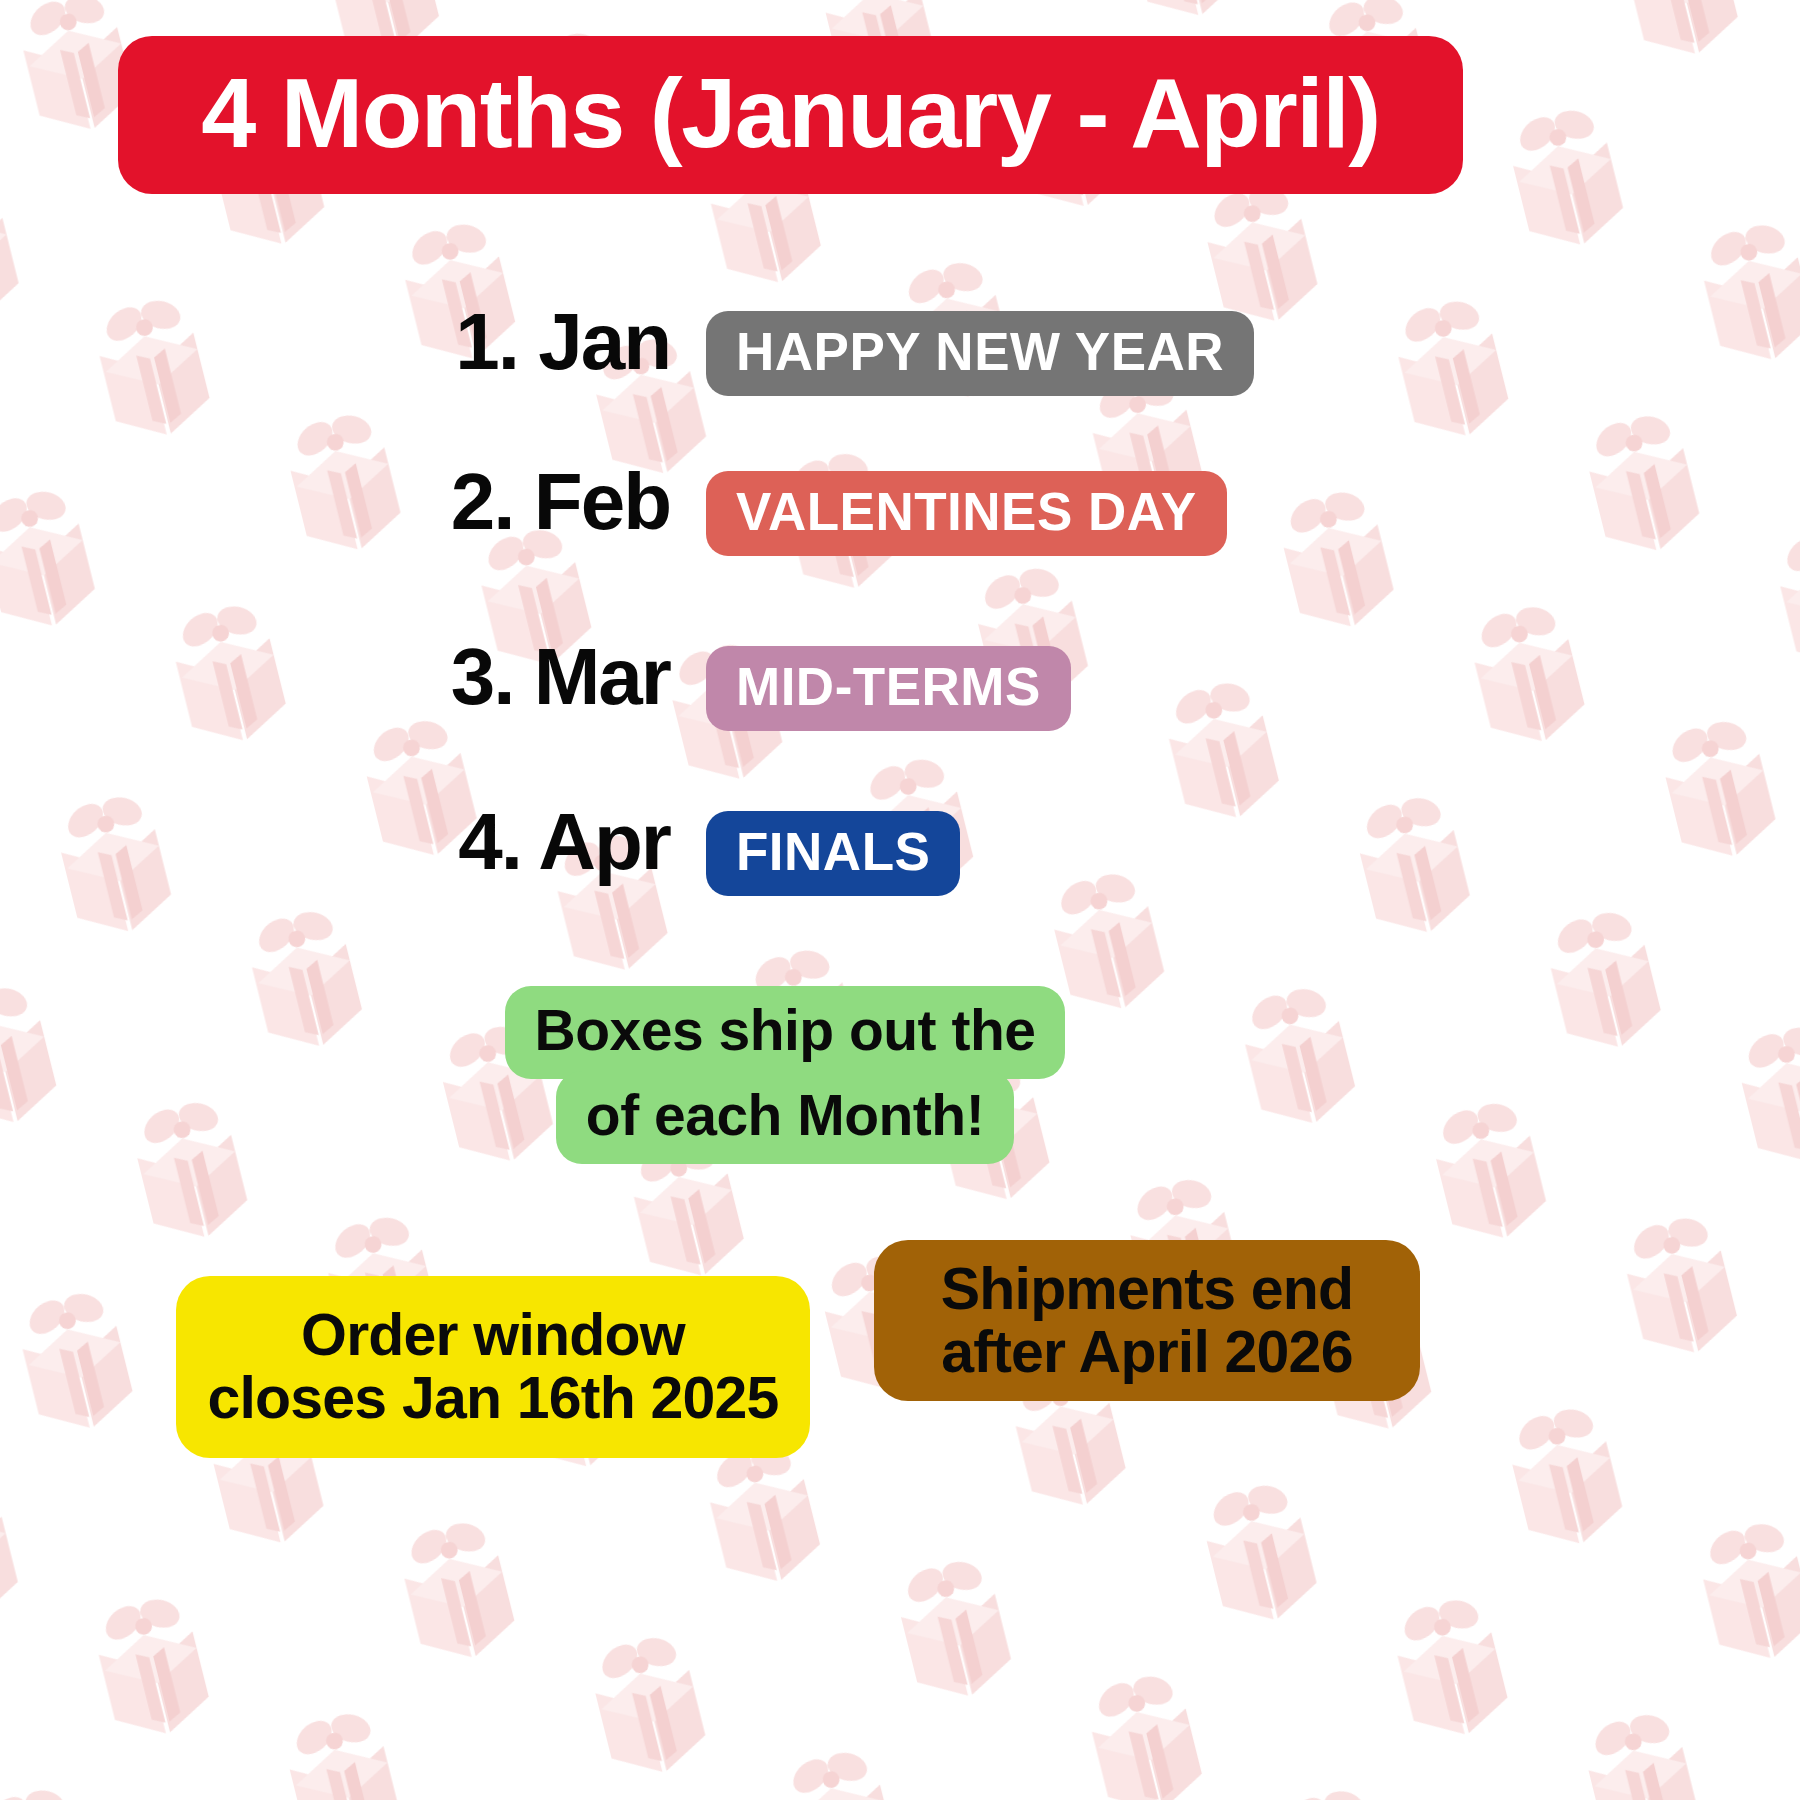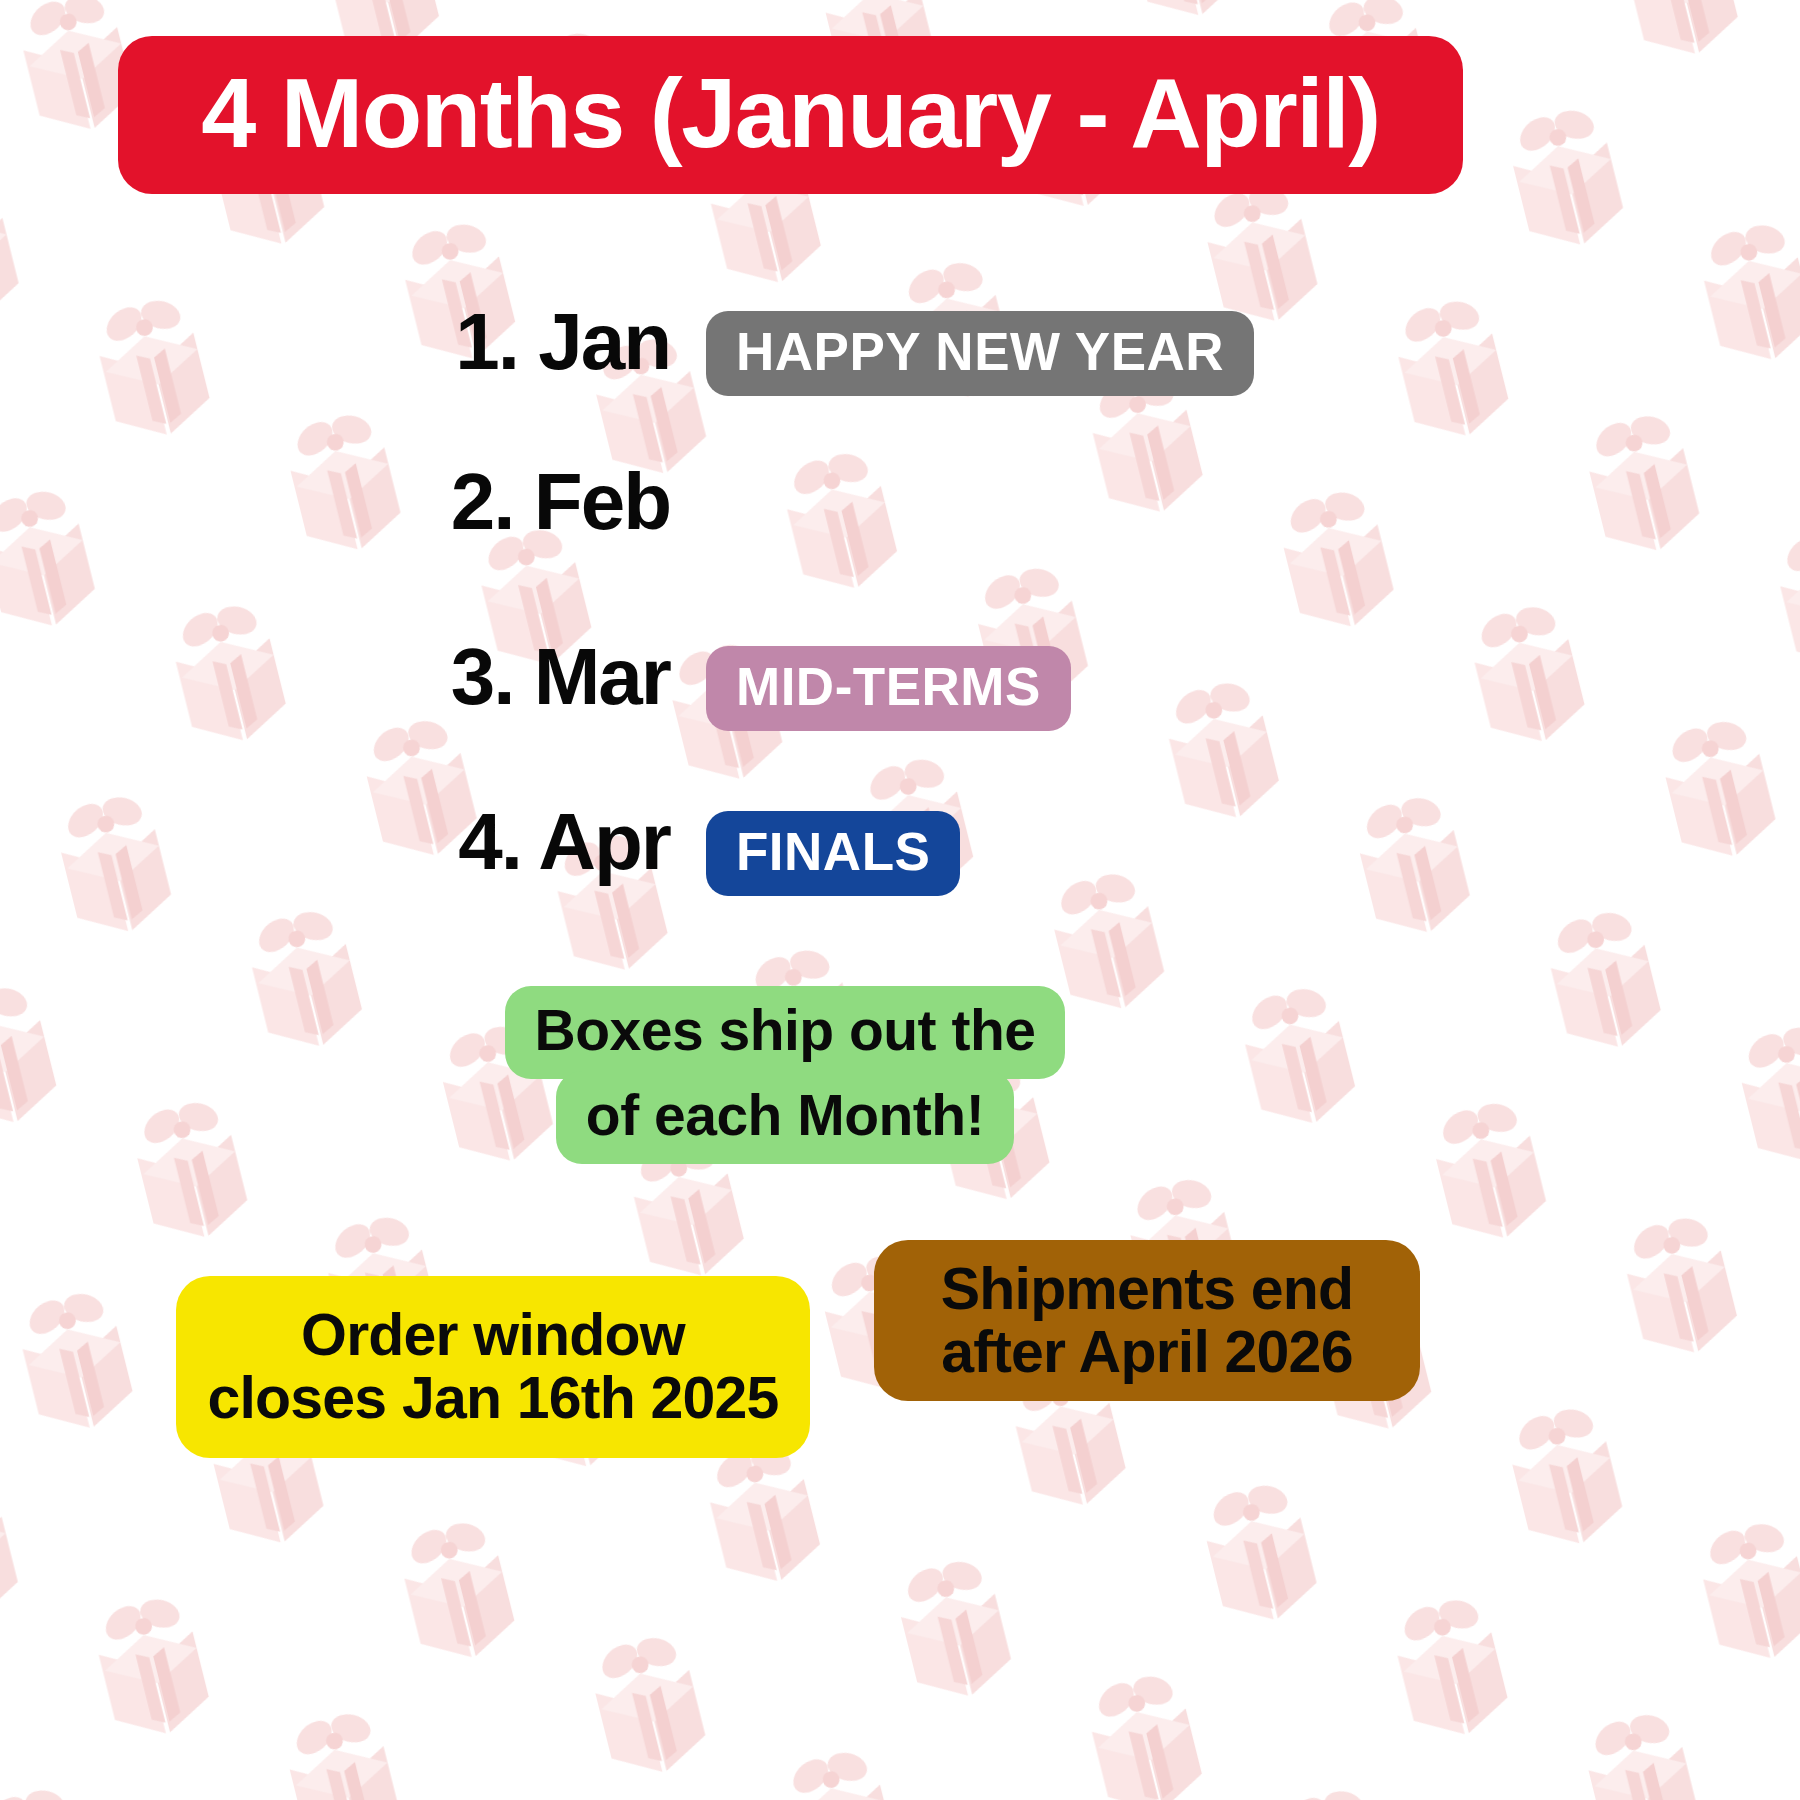--- a/index.html
+++ b/index.html
@@ -187,20 +187,21 @@
     <span class="title-text">4 Months (January - April)</span>
   </div>
 
   <div class="month-row" id="row-jan">
     <span class="month-label">1. Jan</span>
     <span class="month-pill" style="background:#757575">HAPPY NEW YEAR</span>
   </div>
 
   <div class="month-row" id="row-feb">
     <span class="month-label">2. Feb</span>
+    <span class="month-pill" style="background:#DD6157">VALENTINES DAY</span>
   </div>
 
   <div class="month-row" id="row-mar">
     <span class="month-label">3. Mar</span>
     <span class="month-pill" style="background:#C087AA">MID-TERMS</span>
   </div>
 
   <div class="month-row" id="row-apr">
     <span class="month-label">4. Apr</span>
     <span class="month-pill" style="background:#14469A">FINALS</span>

